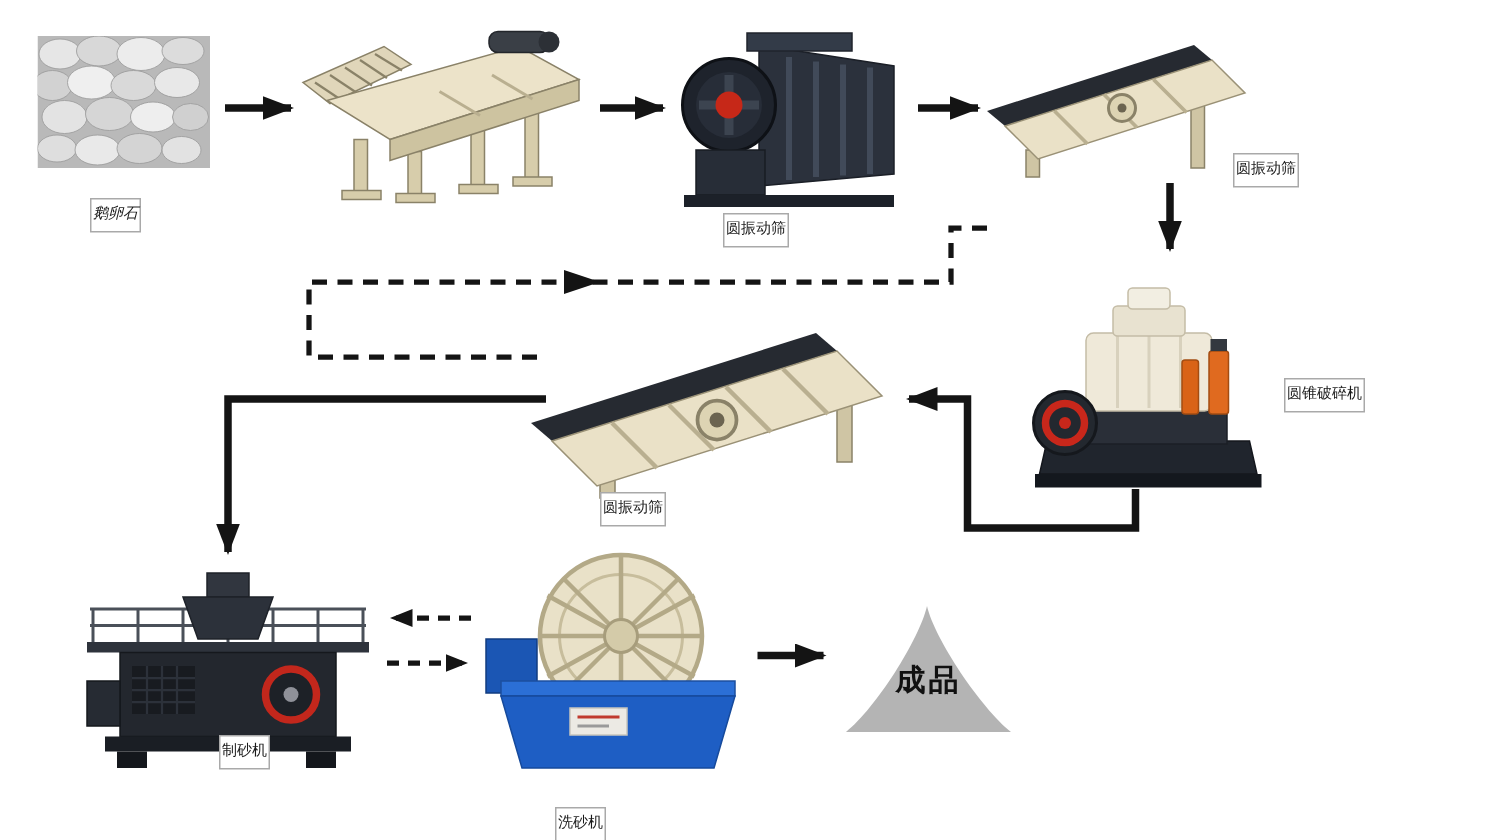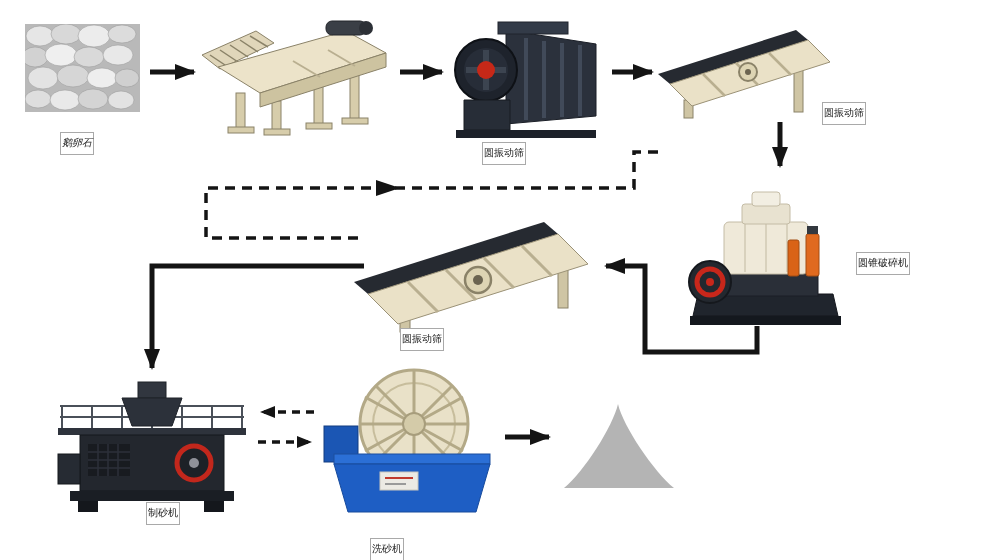--- a/index.html
+++ b/index.html
@@ -243,16 +243,17 @@
       <line x1="314" y1="412" x2="262" y2="412" marker-end="url(#ahd)"></line>
       <line x1="258" y1="442" x2="310" y2="442" marker-end="url(#ahd)"></line>
     </g>
   </svg>
 
   <div class="label-box" style="left:60px;  top:132px;font-style:italic;">鹅卵石</div>
   <div class="label-box" style="left:482px; top:142px;">圆振动筛</div>
   <div class="label-box" style="left:822px; top:102px;">圆振动筛</div>
   <div class="label-box" style="left:856px; top:252px;">圆锥破碎机</div>
   <div class="label-box" style="left:400px; top:328px;">圆振动筛</div>
-  <div class="label-box" style="left:146px; top:502px;">制砂机</div>
+  <div class="label-box" style="left:146px; top:490px;">制砂机</div>
   <div class="label-box" style="left:370px; top:517px;margin-top:21px;">洗砂机</div>
+  <div class="product-label" style="left:560px; top:440px;">成品</div>
 
 </div>
 
 </body></html>

